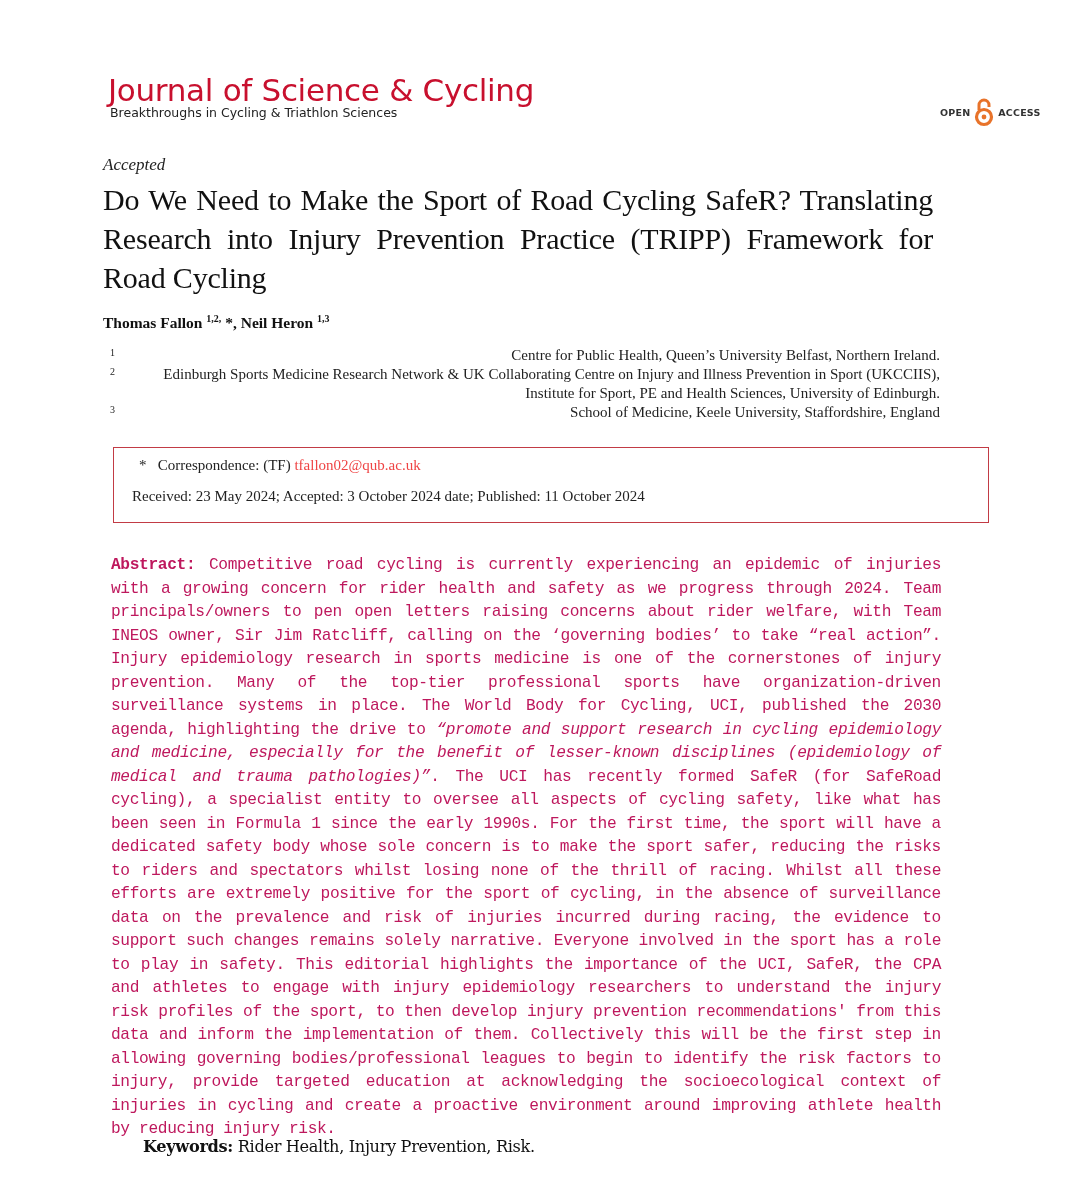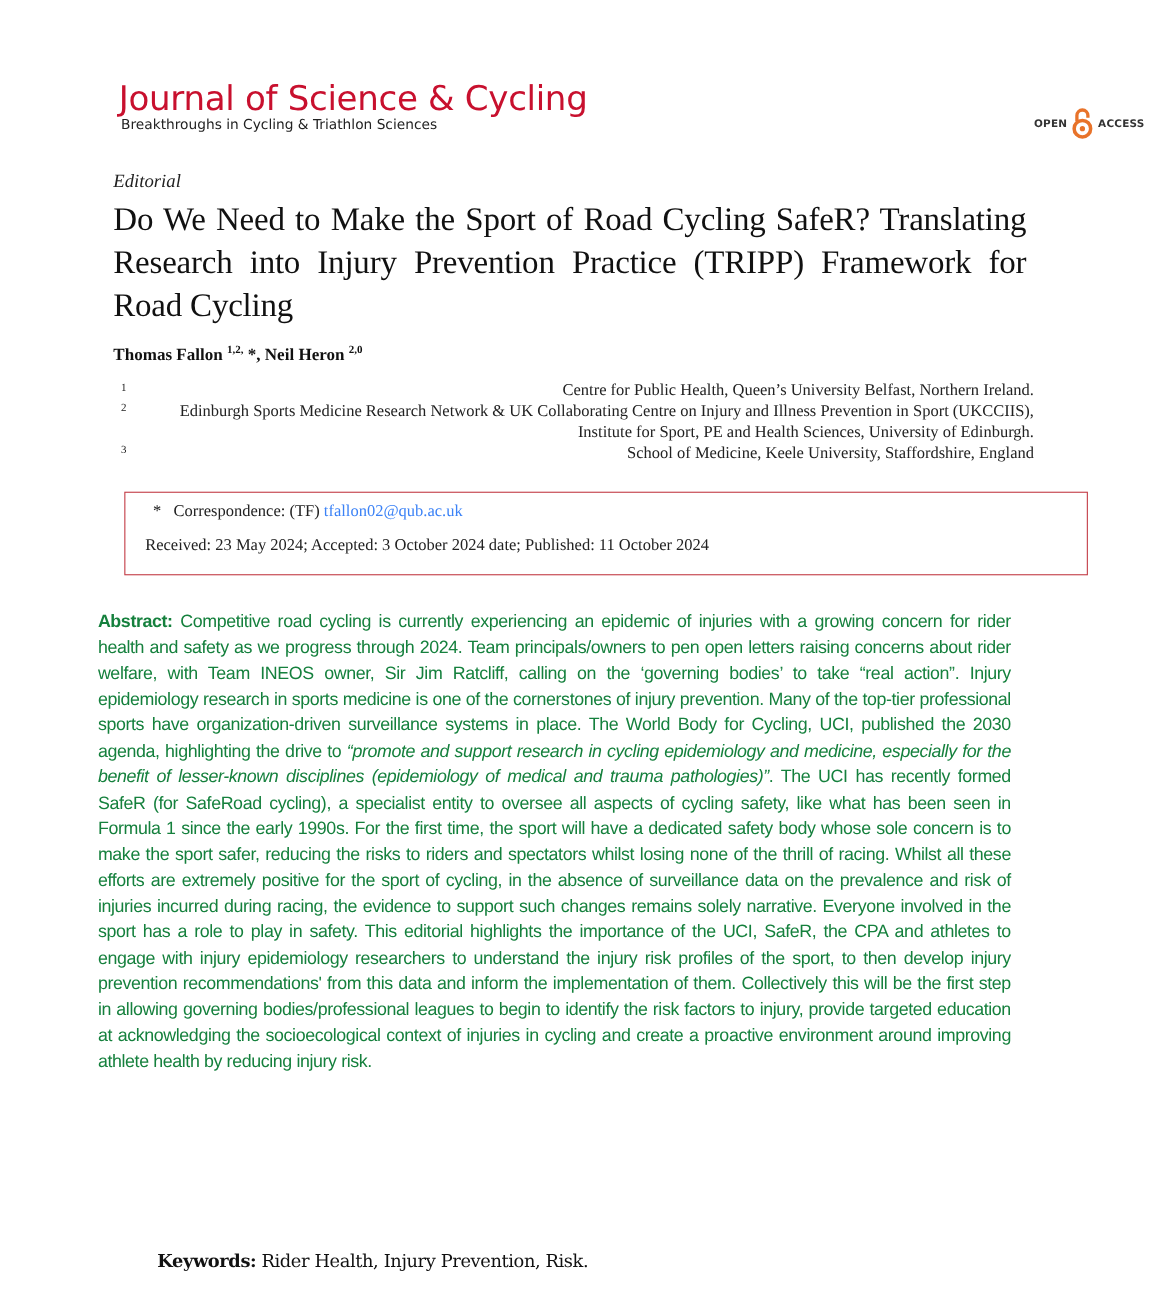--- a/index.html
+++ b/index.html
@@ -51,28 +51,28 @@
     .affil-num { width: 23px; flex: none; font-size: 10px; line-height: 14px; }
     .affil-text { flex: 1; text-align: right; }
 
     
     .corr-box {
       position: absolute; left: 113px; top: 447px; width: 876px; height: 76px;
       border: 1.5px solid #c23b45; box-sizing: border-box;
       font-family: "Liberation Serif", serif; font-size: 15px; color: #222;
     }
     .corr-line { position: absolute; left: 25px; top: 9px; }
-    .corr-line .email { color: #3b82f6; }
+    .corr-line .email { color: #ef4444; }
     .dates-line { position: absolute; left: 18px; top: 40px; font-family: Liberation Serif, serif; }
 
     
     .abstract {
-      position: absolute; left: 89px; top: 554px; width: 830px;
-      font-family: Liberation Sans, sans-serif; font-size: 16.2px; line-height: 23.5px;
-      text-align: justify; color: #15803d;
+      position: absolute; left: 111px; top: 554px; width: 830px;
+      font-family: Liberation Mono, monospace; font-size: 16.2px; line-height: 23.5px;
+      text-align: justify; color: #be185d;
       letter-spacing: -0.35px;
     }
     .label-bold { font-weight: bold; }
     .abstract .quote { font-style: italic; }
 
     .keywords {
       position: absolute; left: 103px; top: 1137px;
       font-family: "DejaVu Serif", serif; font-size: 16.2px; color: #111; letter-spacing: -0.35px; margin-left: 40px;
     }
   </style>
@@ -89,29 +89,29 @@
   <div class="oa">
     <span class="oa-text">OPEN</span>
     <svg class="oa-icon" viewBox="0 0 22 30">
       <path d="M6 13 V8 a5 5 0 0 1 10 0 V10" fill="none" stroke="#e8732a" stroke-width="3"></path>
       <circle cx="11" cy="20" r="7.5" fill="none" stroke="#e8732a" stroke-width="3.2"></circle>
       <circle cx="11" cy="20" r="2.4" fill="#e8732a"></circle>
     </svg>
     <span class="oa-text">ACCESS</span>
   </div>
 
-  <div class="article-type">Editorial</div>
+  <div class="article-type">Accepted</div>
   <div class="article-title">Do We Need to Make the Sport of Road Cycling SafeR? Translating Research into Injury Prevention Practice (TRIPP) Framework for Road Cycling</div>
 
   <div class="authors">
     <span>Thomas Fallon</span>
     <sup>1,2,</sup>
     <span>*</span>, 
     <span>Neil Heron</span>
-    <sup>2,0</sup>
+    <sup>1,3</sup>
   </div>
 
   <div class="affils">
     <div class="affil">
       <span class="affil-num">1</span>
       <span class="affil-text">Centre for Public Health, Queen’s University Belfast, Northern Ireland.</span>
     </div>
     <div class="affil">
       <span class="affil-num">2</span>
       <span class="affil-text">Edinburgh Sports Medicine Research Network &amp; UK Collaborating Centre on Injury and Illness Prevention in Sport (UKCCIIS), Institute for Sport, PE and Health Sciences, University of Edinburgh.</span>

